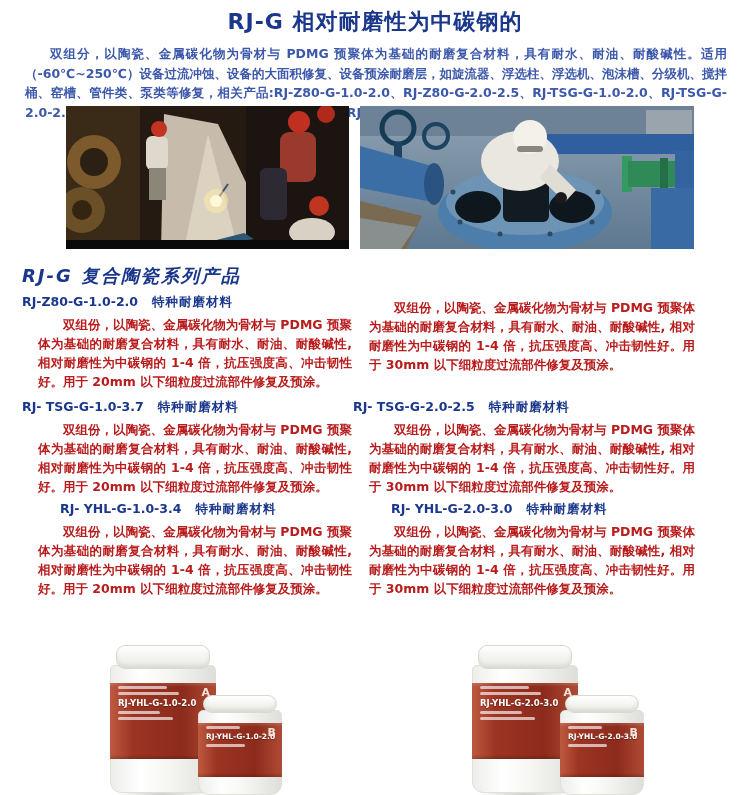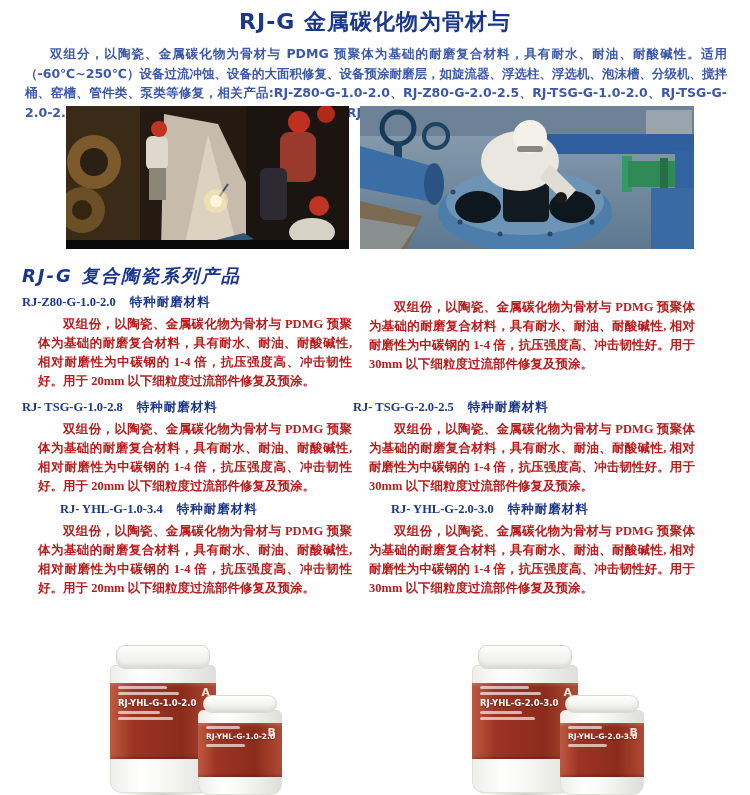--- a/index.html
+++ b/index.html
@@ -20,21 +20,21 @@
   }
   .photos { position:absolute; top:106px; left:66px; width:628px; height:143px; display:flex; gap:11px; }
   .photo { height:143px; overflow:hidden; background:#333; }
   .photo.left { width:283px; }
   .photo.right { width:334px; }
 
   .section-title {
     position:absolute; top:264px; left:22px;
     font-size:18px; font-weight:bold; color:#1a378c; letter-spacing:2px;font-style:italic;
   }
-  .pblock { position:absolute;font-family:Liberation Serif, serif; }
+  .pblock { position:absolute; }
   .pblock .ptitle { font-size:12.5px; font-weight:bold; color:#1a378c; white-space:nowrap; }
   .pblock .ptitle .ptype { margin-left:14px; letter-spacing:1px; }
   .pblock .pdesc {
     margin-left:16px; margin-top:4px;
     font-size:12.5px; line-height:19px; color:#b91c1c; font-weight:bold;
     text-align:justify; text-indent:2em;
   }
   .pb-0 { left:22px;  top:294px; width:330px; }
   .pb-1 { left:353px; top:294px; width:342px; }
   .pb-2 { left:22px;  top:399px; width:330px; }
@@ -74,21 +74,21 @@
   .jar.big .label { top:38px; height:76px; }
   .jar.small { left:88px; top:50px; width:84px; height:100px; z-index:2; }
   .jar.small .cap   { left:5px; width:74px; height:18px; }
   .jar.small .jbody { top:15px; left:0; width:84px; height:85px; }
   .jar.small .label { top:28px; height:54px; }
   .jar.small .label .model { font-size:7.5px; }
 </style>
 </head>
 <body>
 
-<h1 class="page-title">RJ-G 金属碳化物为骨材与</h1>
+<h1 class="page-title">RJ-G 相对耐磨性为中碳钢的</h1>
 
 <p class="intro">双组分，以陶瓷、金属碳化物为骨材与 PDMG 预聚体为基础的耐磨复合材料，具有耐水、耐油、耐酸碱性。适用（-60℃~250℃）设备过流冲蚀、设备的大面积修复、设备预涂耐磨层，如旋流器、浮选柱、浮选机、泡沫槽、分级机、搅拌桶、窑槽、管件类、泵类等修复，相关产品:RJ-Z80-G-1.0-2.0、RJ-Z80-G-2.0-2.5、RJ-TSG-G-1.0-2.0、RJ-TSG-G-2.0-2.5、RJ-YHL-G-1.0-2.0 、RJ-YHL-G-2.0-3.0、RJ-YHL-G-3.0-3.5（典型用途见主要物理机械性能表）。</p>
 
 <div class="photos">
   <div class="photo left">
     <svg width="283" height="143" viewBox="0 0 283 143" xmlns="http://www.w3.org/2000/svg">
       <rect width="283" height="143" fill="#241a12"></rect>
       <rect x="0" y="0" width="74" height="143" fill="#3a2a18"></rect>
       <polygon points="95,143 212,143 152,18 98,8" fill="#c7bcab"></polygon>
       <polygon points="118,143 172,143 142,28" fill="#e6ddc9" opacity="0.65"></polygon>
@@ -160,21 +160,21 @@
 <h2 class="section-title">RJ-G 复合陶瓷系列产品</h2>
 
 <div class="pblock pb-0">
   <div class="ptitle"><span>RJ-Z80-G-1.0-2.0</span><span class="ptype">特种耐磨材料</span></div>
   <div class="pdesc">双组份，以陶瓷、金属碳化物为骨材与 PDMG 预聚体为基础的耐磨复合材料，具有耐水、耐油、耐酸碱性, 相对耐磨性为中碳钢的 1-4 倍，抗压强度高、冲击韧性好。用于 20mm 以下细粒度过流部件修复及预涂。</div>
 </div>
 <div class="pblock pb-1">
   <div class="pdesc">双组份，以陶瓷、金属碳化物为骨材与 PDMG 预聚体为基础的耐磨复合材料，具有耐水、耐油、耐酸碱性, 相对耐磨性为中碳钢的 1-4 倍，抗压强度高、冲击韧性好。用于 30mm 以下细粒度过流部件修复及预涂。</div>
 </div>
 <div class="pblock pb-2">
-  <div class="ptitle"><span>RJ- TSG-G-1.0-2.8</span><span class="ptype">特种耐磨材料</span></div>
+  <div class="ptitle"><span>RJ- TSG-G-1.0-3.7</span><span class="ptype">特种耐磨材料</span></div>
   <div class="pdesc">双组份，以陶瓷、金属碳化物为骨材与 PDMG 预聚体为基础的耐磨复合材料，具有耐水、耐油、耐酸碱性, 相对耐磨性为中碳钢的 1-4 倍，抗压强度高、冲击韧性好。用于 20mm 以下细粒度过流部件修复及预涂。</div>
 </div>
 <div class="pblock pb-3">
   <div class="ptitle"><span>RJ- TSG-G-2.0-2.5</span><span class="ptype">特种耐磨材料</span></div>
   <div class="pdesc">双组份，以陶瓷、金属碳化物为骨材与 PDMG 预聚体为基础的耐磨复合材料，具有耐水、耐油、耐酸碱性, 相对耐磨性为中碳钢的 1-4 倍，抗压强度高、冲击韧性好。用于 30mm 以下细粒度过流部件修复及预涂。</div>
 </div>
 <div class="pblock pb-4">
   <div class="ptitle"><span>RJ- YHL-G-1.0-3.4</span><span class="ptype">特种耐磨材料</span></div>
   <div class="pdesc">双组份，以陶瓷、金属碳化物为骨材与 PDMG 预聚体为基础的耐磨复合材料，具有耐水、耐油、耐酸碱性, 相对耐磨性为中碳钢的 1-4 倍，抗压强度高、冲击韧性好。用于 20mm 以下细粒度过流部件修复及预涂。</div>
 </div>

